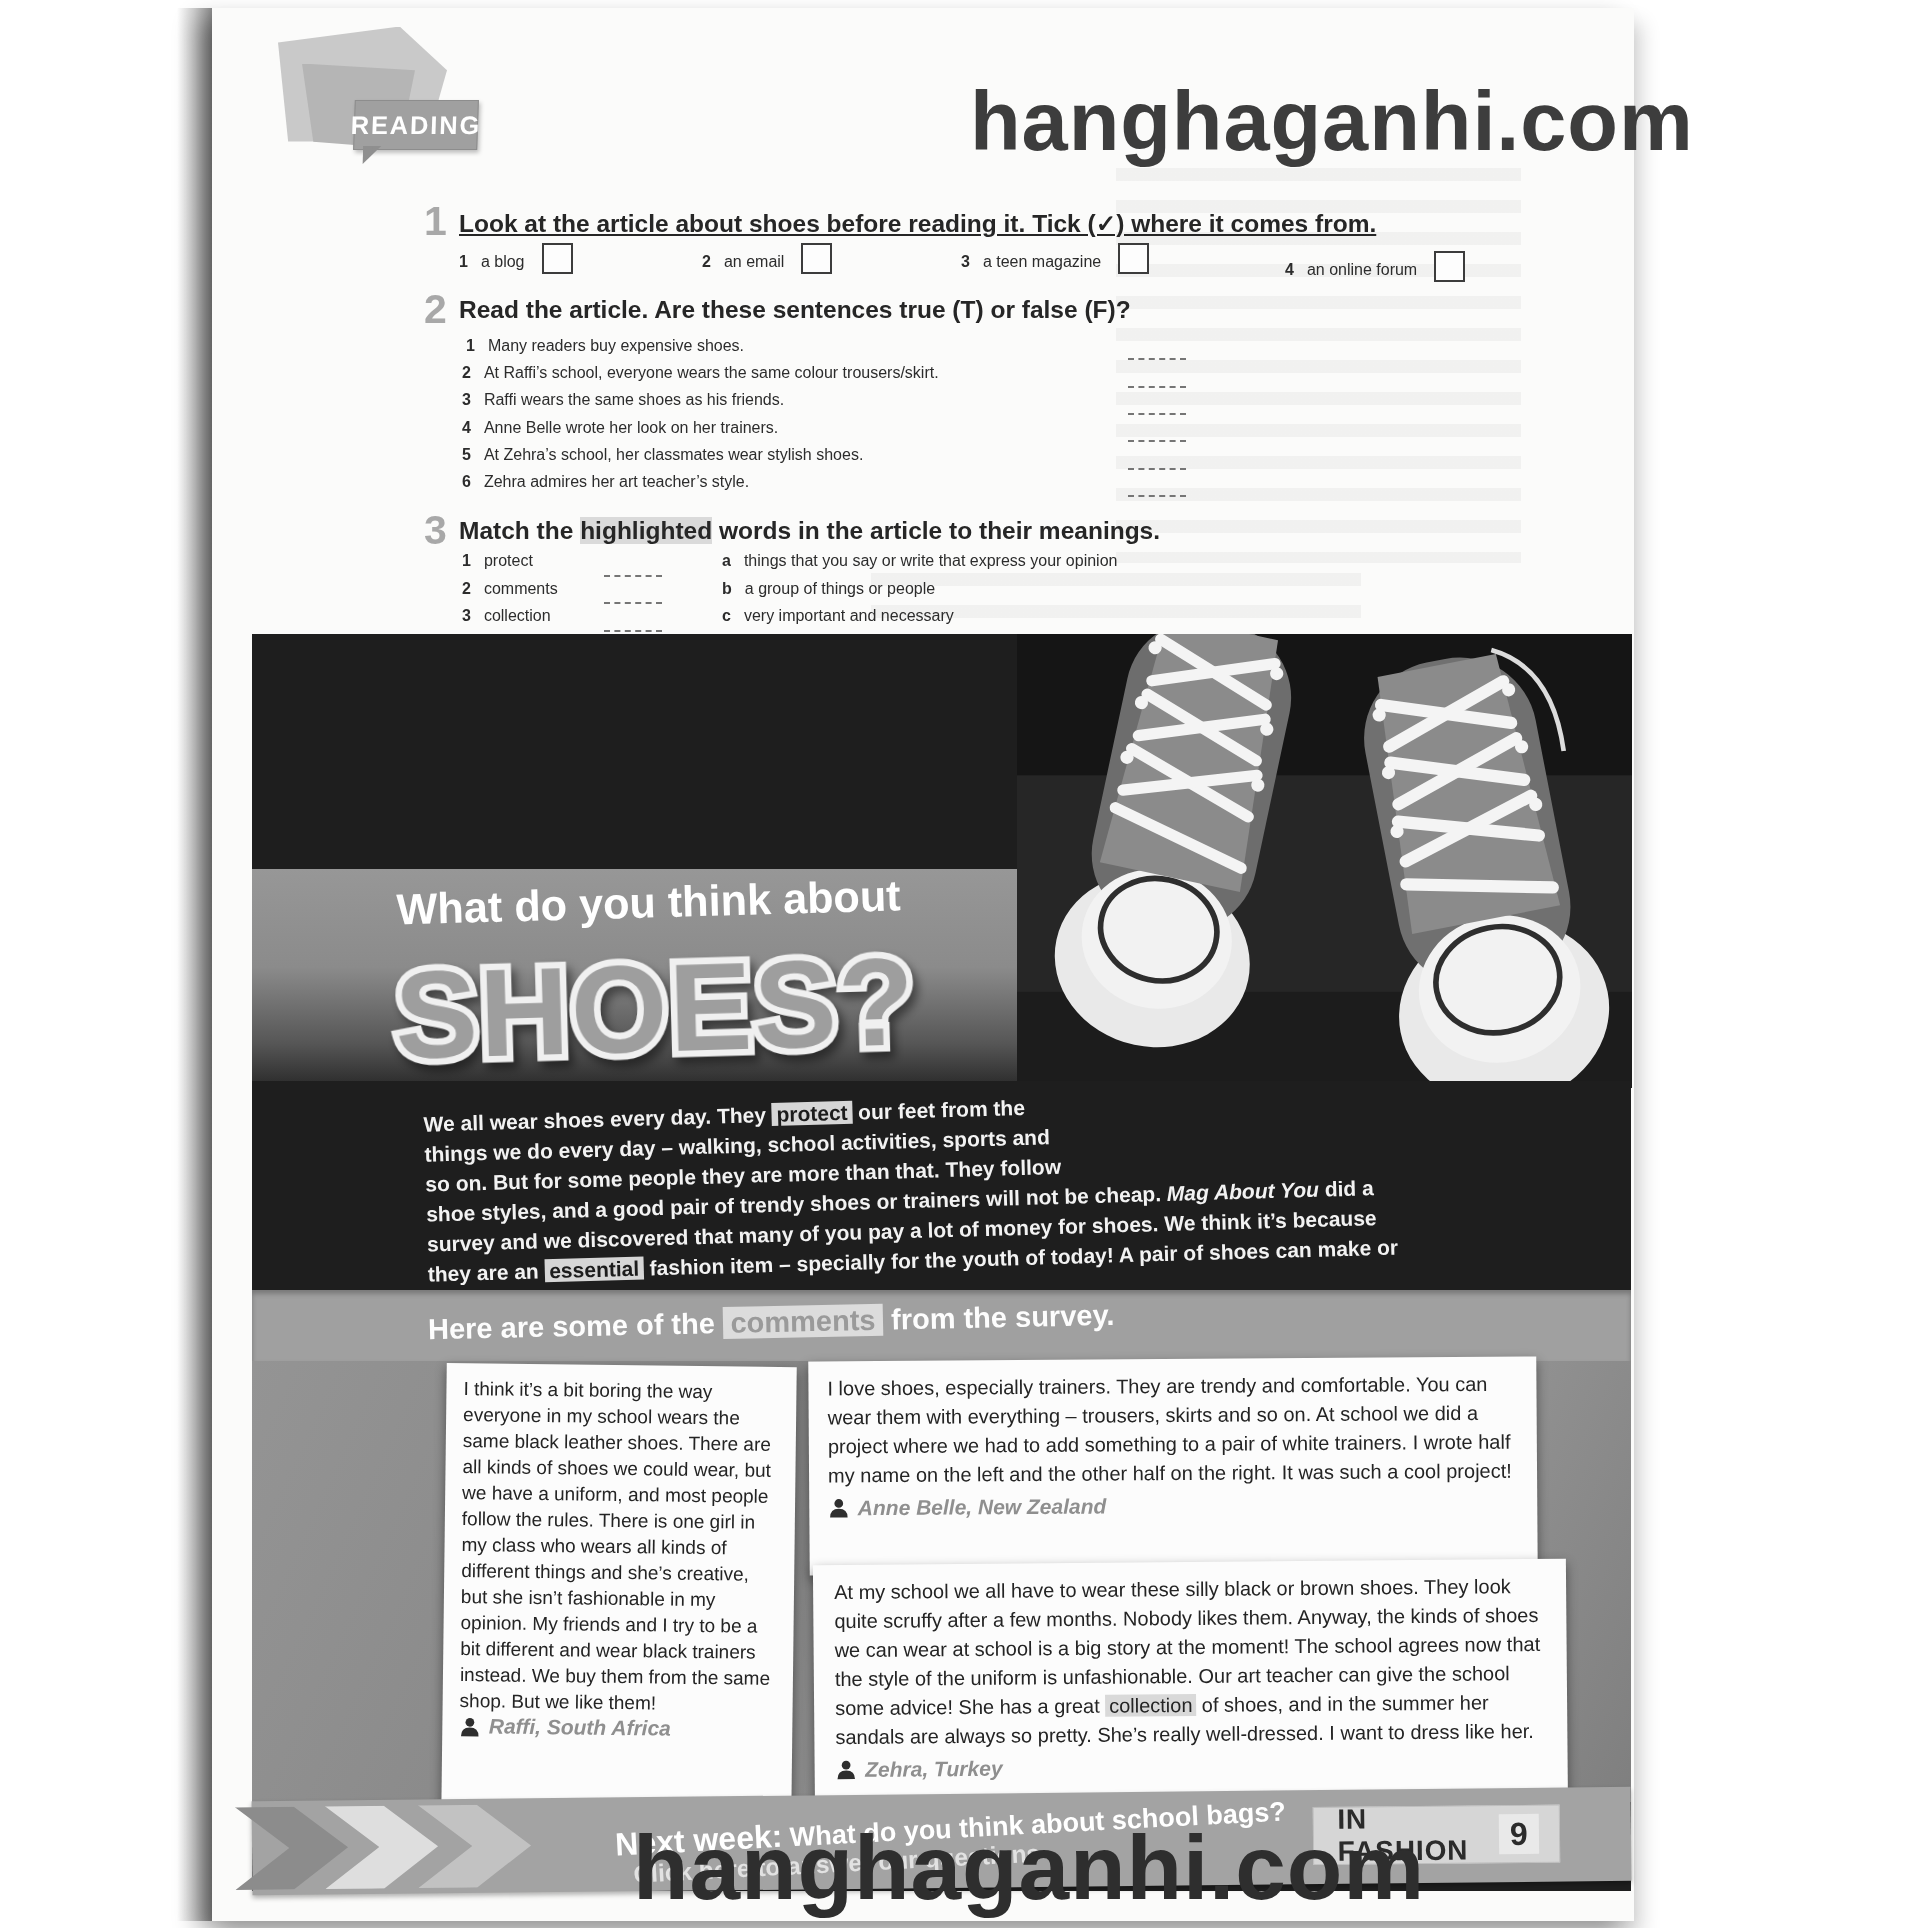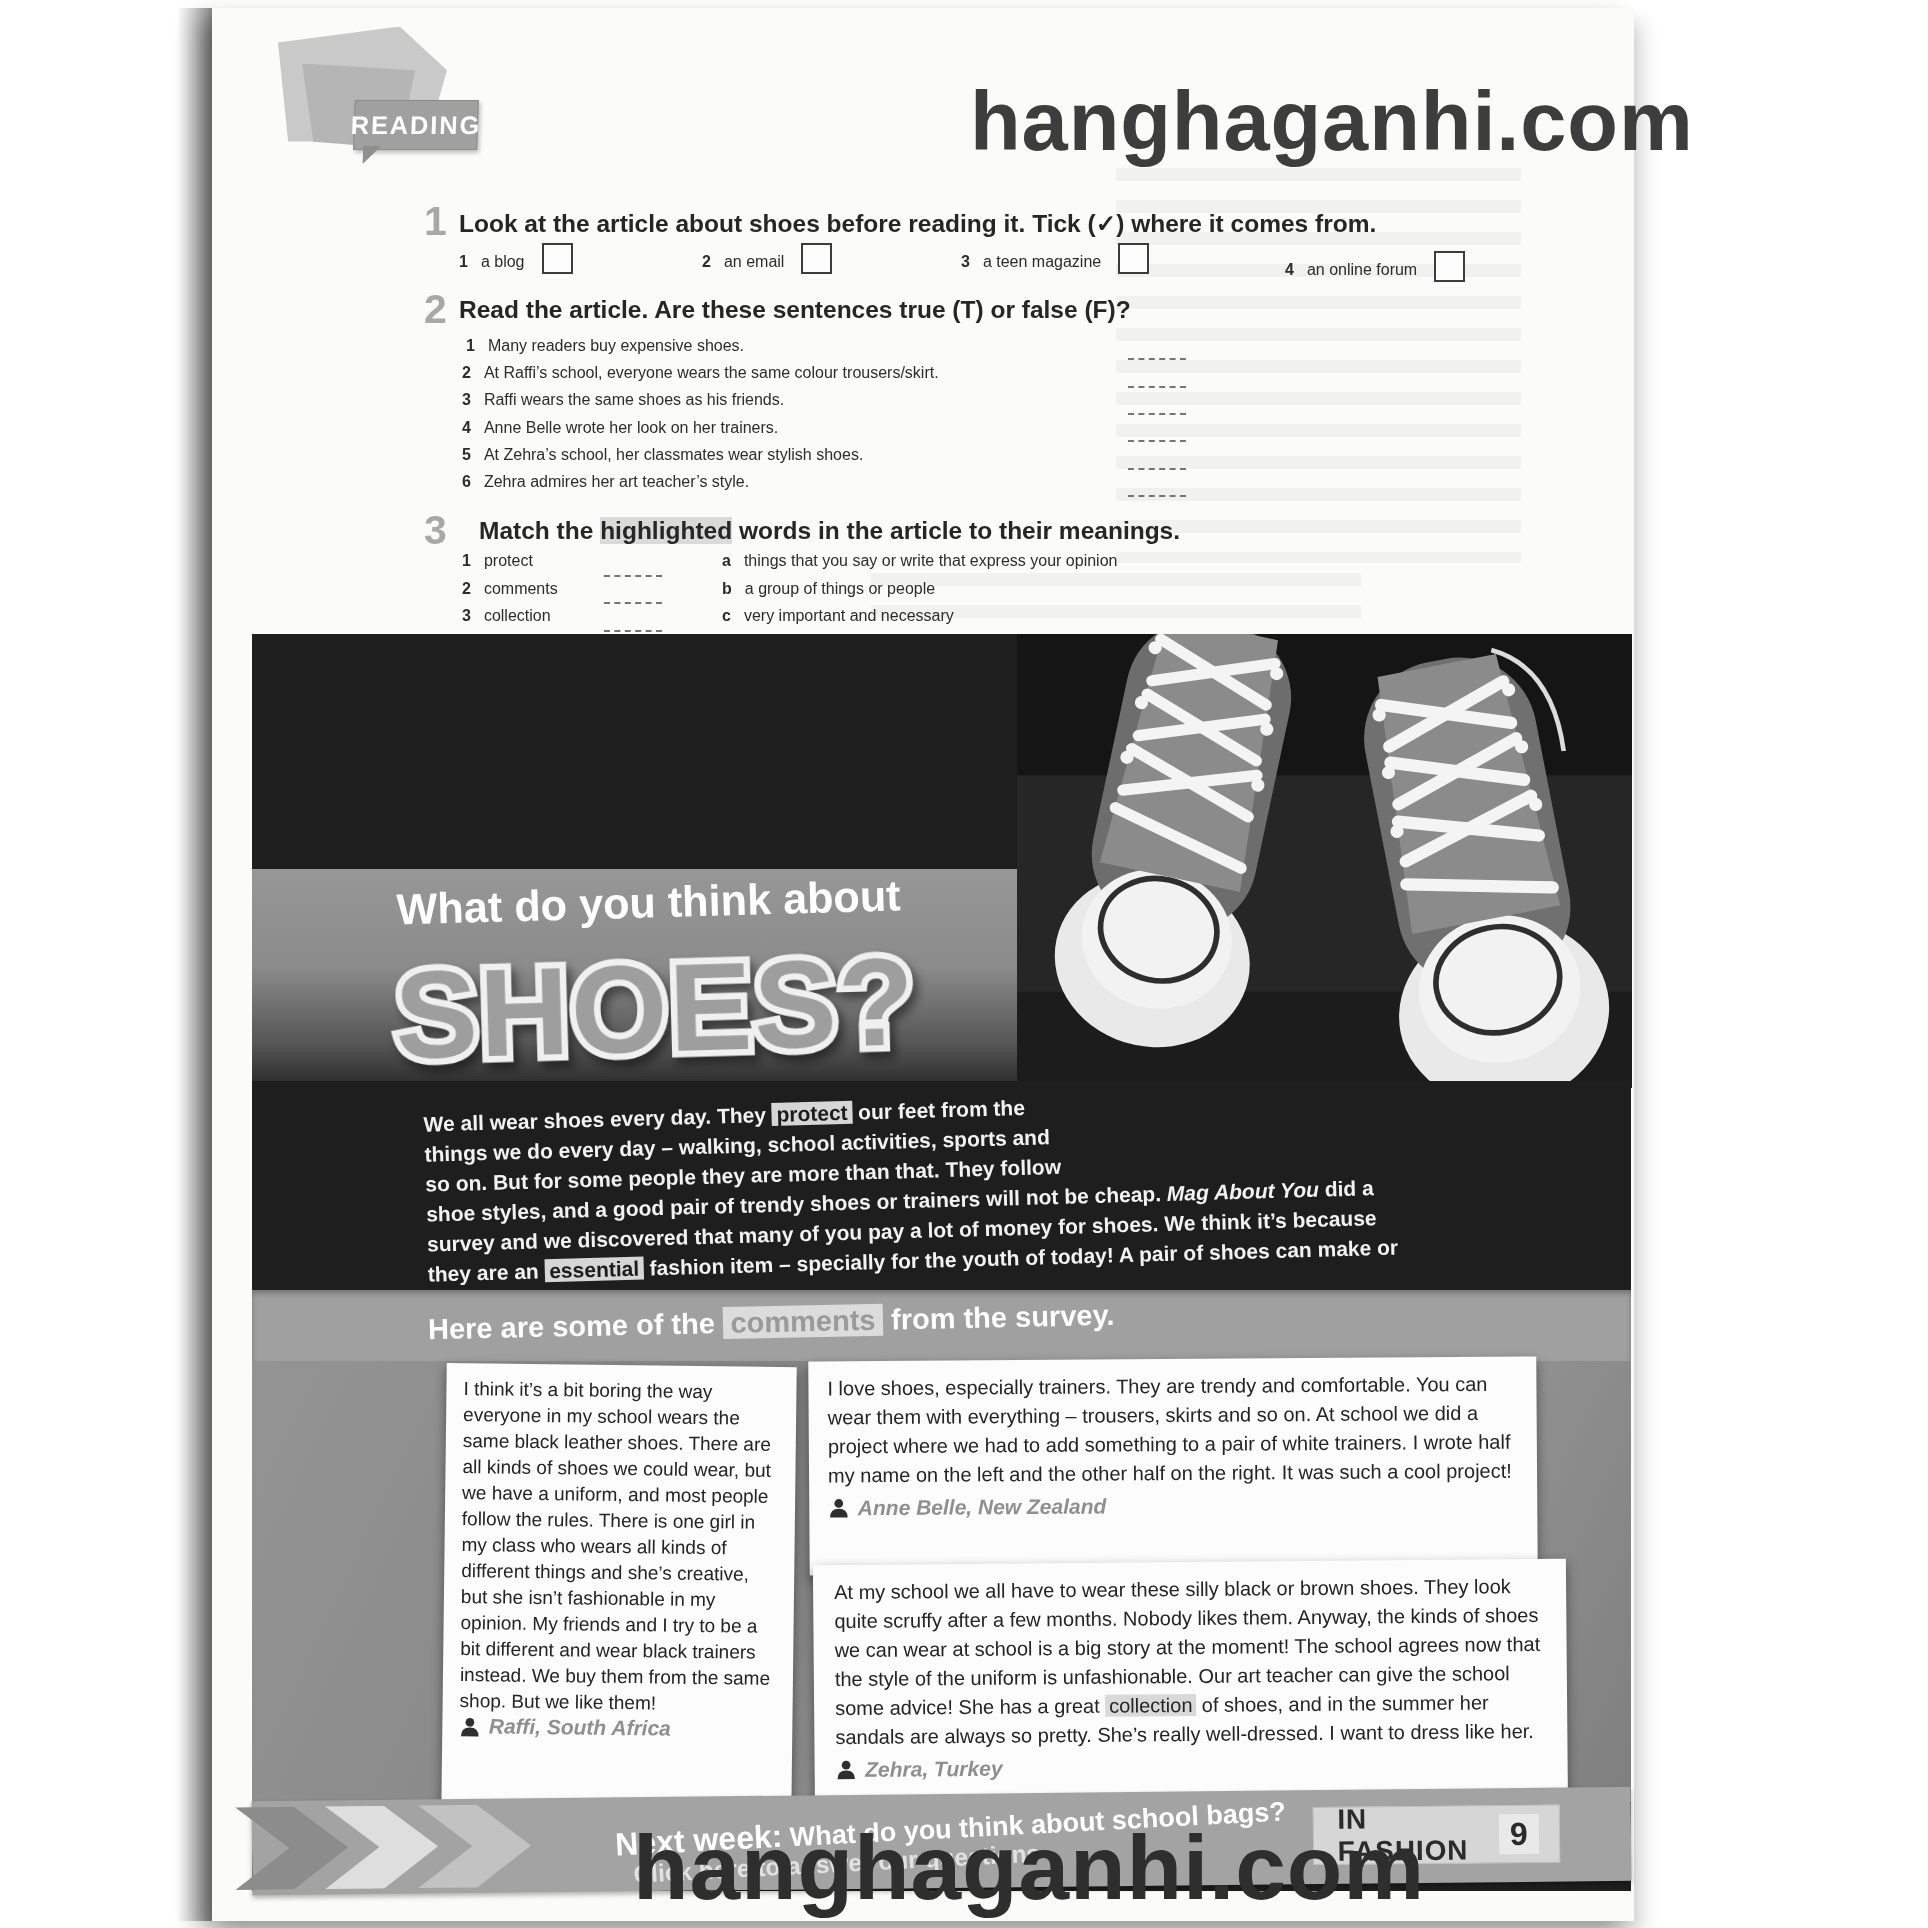--- a/index.html
+++ b/index.html
@@ -68,21 +68,21 @@
     <span>READING</span>
   </div>
 
   <div class="abs wm" style="left:758px;top:66px;font-size:83px;">hanghaganhi.com</div>
 
   <div class="smudge" style="left:904px;top:160px;width:405px;height:395px;"></div>
   <div class="smudge" style="left:659px;top:565px;width:490px;height:151px;"></div>
 
   <div>
     <div class="abs ex-num" style="left:212px;top:193px;">1</div>
-    <div class="abs ex-head" style="left:247px;top:201px;">Look at the article about shoes before reading it. Tick (✓) where it comes from.</div>
+    <div class="abs ex-head" style="left:247px;top:201px;text-decoration:underline;">Look at the article about shoes before reading it. Tick (✓) where it comes from.</div>
     <div class="abs itm" style="left:247px;top:235px;">
       <b>1</b><span>a blog</span><span class="cb"></span>
     </div>
     <div class="abs itm" style="left:490px;top:235px;">
       <b>2</b><span>an email</span><span class="cb"></span>
     </div>
     <div class="abs itm" style="left:749px;top:235px;">
       <b>3</b><span>a teen magazine</span><span class="cb"></span>
     </div>
     <div class="abs itm" style="left:1073px;top:235px;margin-top:8px;">
@@ -102,21 +102,21 @@
     <span class="abs bl" style="left:916px;top:331px;width:58px;"></span>
     <span class="abs bl" style="left:916px;top:359px;width:58px;"></span>
     <span class="abs bl" style="left:916px;top:386px;width:58px;"></span>
     <span class="abs bl" style="left:916px;top:413px;width:58px;"></span>
     <span class="abs bl" style="left:916px;top:441px;width:58px;"></span>
     <span class="abs bl" style="left:916px;top:468px;width:58px;"></span>
   </div>
 
   <div>
     <div class="abs ex-num" style="left:212px;top:502px;">3</div>
-    <div class="abs ex-head" style="left:247px;top:509px;margin-left:20px;"><span>Match the </span><span style="background:#dadada;">highlighted</span><span> words in the article to their meanings.</span></div>
+    <div class="abs ex-head" style="left:247px;top:509px;"><span>Match the </span><span style="background:#dadada;">highlighted</span><span> words in the article to their meanings.</span></div>
 
     <div class="abs itm" style="left:250px;top:544px;"><b>1</b><span>protect</span></div>
     <div class="abs itm" style="left:250px;top:572px;"><b>2</b><span>comments</span></div>
     <div class="abs itm" style="left:250px;top:599px;"><b>3</b><span>collection</span></div>
     <div class="abs itm" style="left:250px;top:626px;"><b>4</b><span>essential</span></div>
     <span class="abs bl" style="left:392px;top:548px;width:58px;"></span>
     <span class="abs bl" style="left:392px;top:575px;width:58px;"></span>
     <span class="abs bl" style="left:392px;top:603px;width:58px;"></span>
     <span class="abs bl" style="left:392px;top:630px;width:58px;"></span>
     <div class="abs itm" style="left:510px;top:544px;"><b>a</b><span>things that you say or write that express your opinion</span></div>

